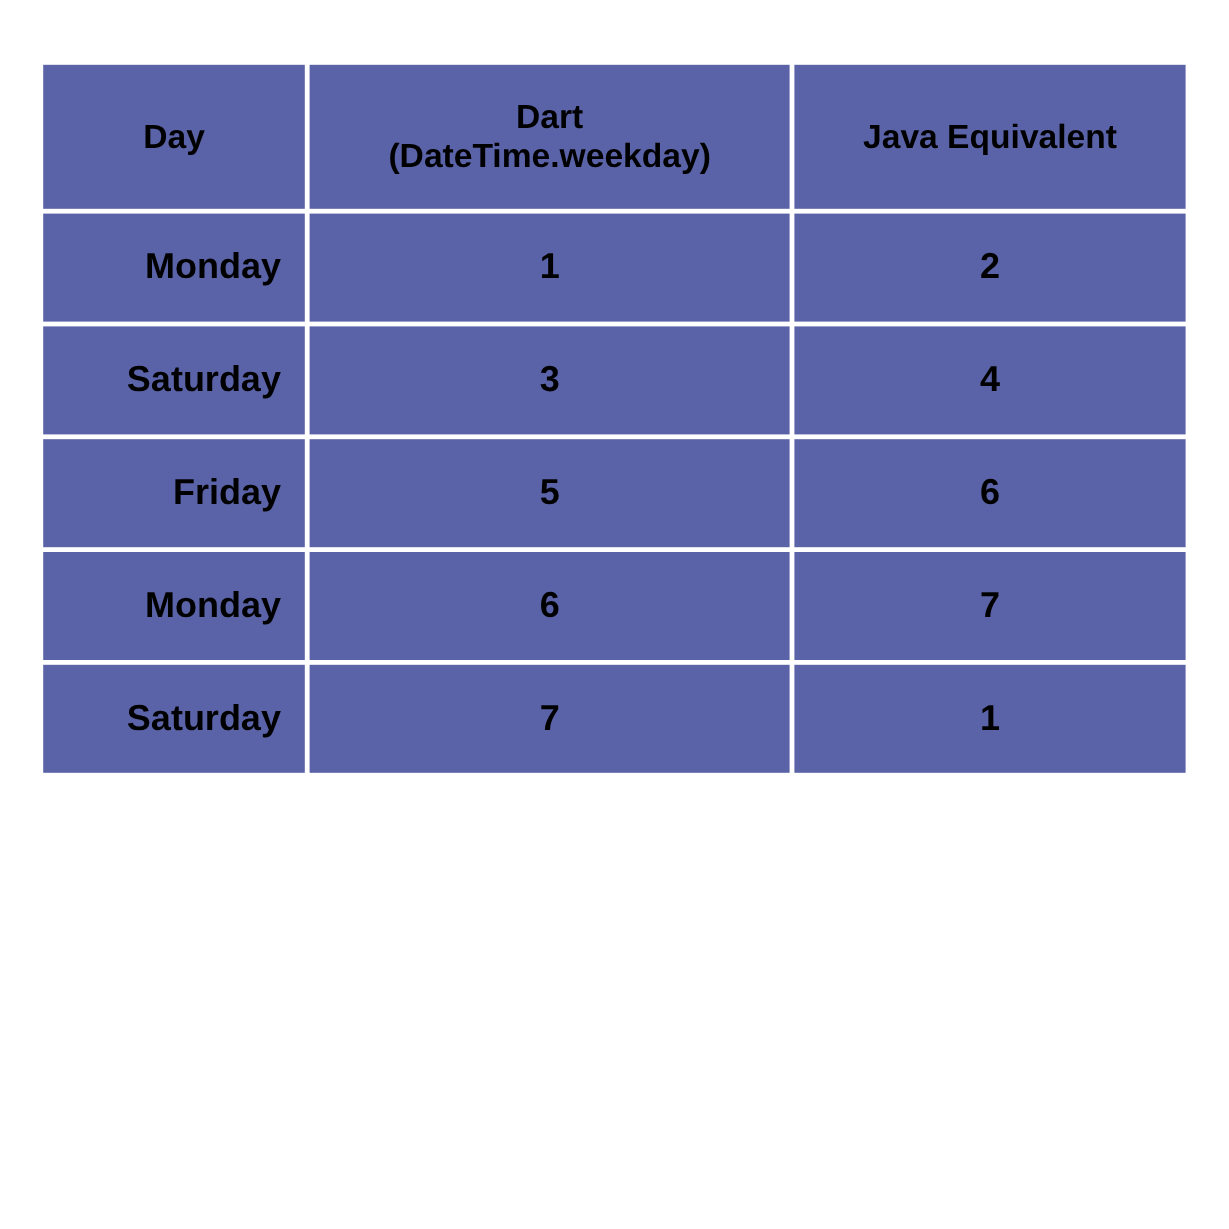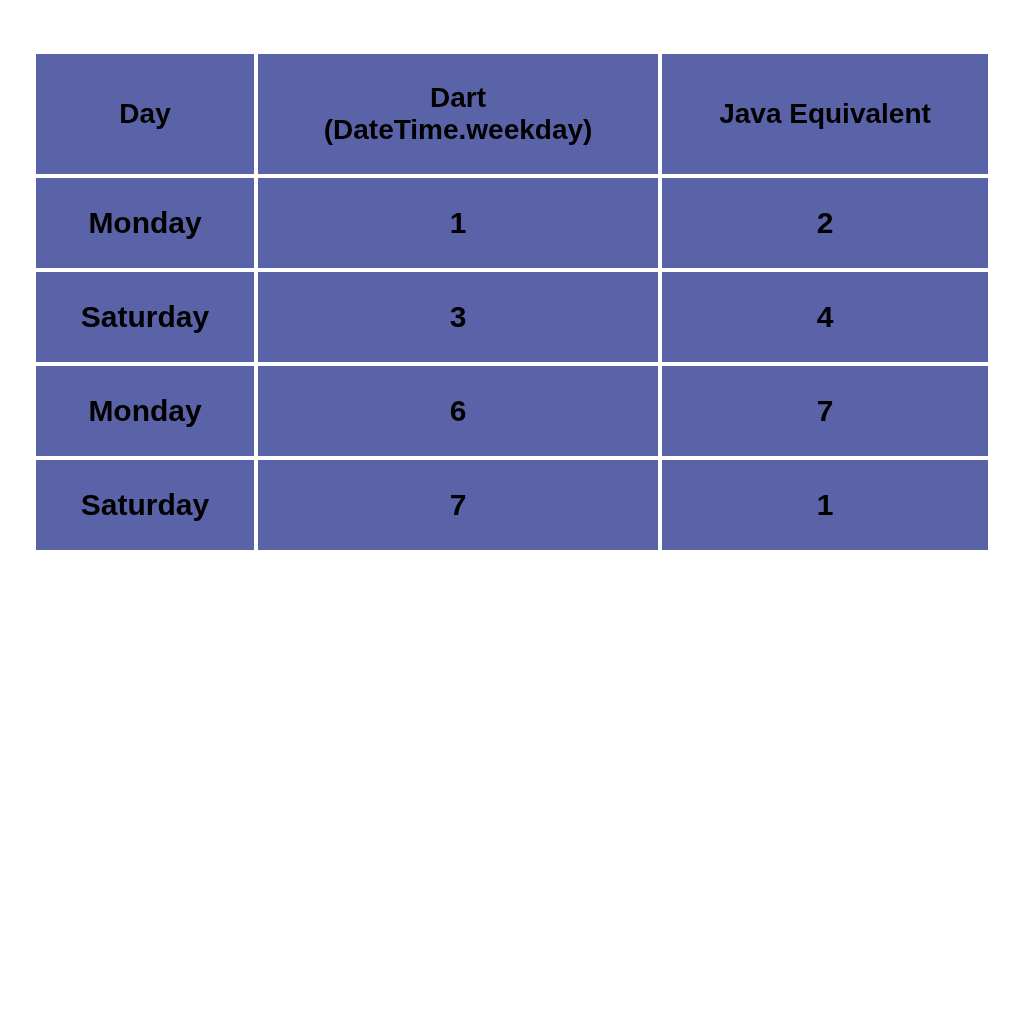--- a/index.html
+++ b/index.html
@@ -43,21 +43,21 @@
       background-color: #5b63a8;
       color: #000000;
       font-weight: 800;
       font-size: 30px;
       text-align: center;
       padding: 28px 20px;
       border: none;
     }
 
     tbody tr td:first-child {
-      text-align: center;
+      text-align: right;
     }
   </style>
 </head>
 <body>
 
 <div class="table-wrapper">
   <table>
     <thead>
       <tr>
         <th>Day</th>
@@ -70,20 +70,25 @@
           <td>Monday</td>
           <td>1</td>
           <td>2</td>
         </tr>
         <tr>
           <td>Saturday</td>
           <td>3</td>
           <td>4</td>
         </tr>
         <tr>
+          <td>Friday</td>
+          <td>5</td>
+          <td>6</td>
+        </tr>
+        <tr>
           <td>Monday</td>
           <td>6</td>
           <td>7</td>
         </tr>
         <tr>
           <td>Saturday</td>
           <td>7</td>
           <td>1</td>
         </tr>
       </tbody>

